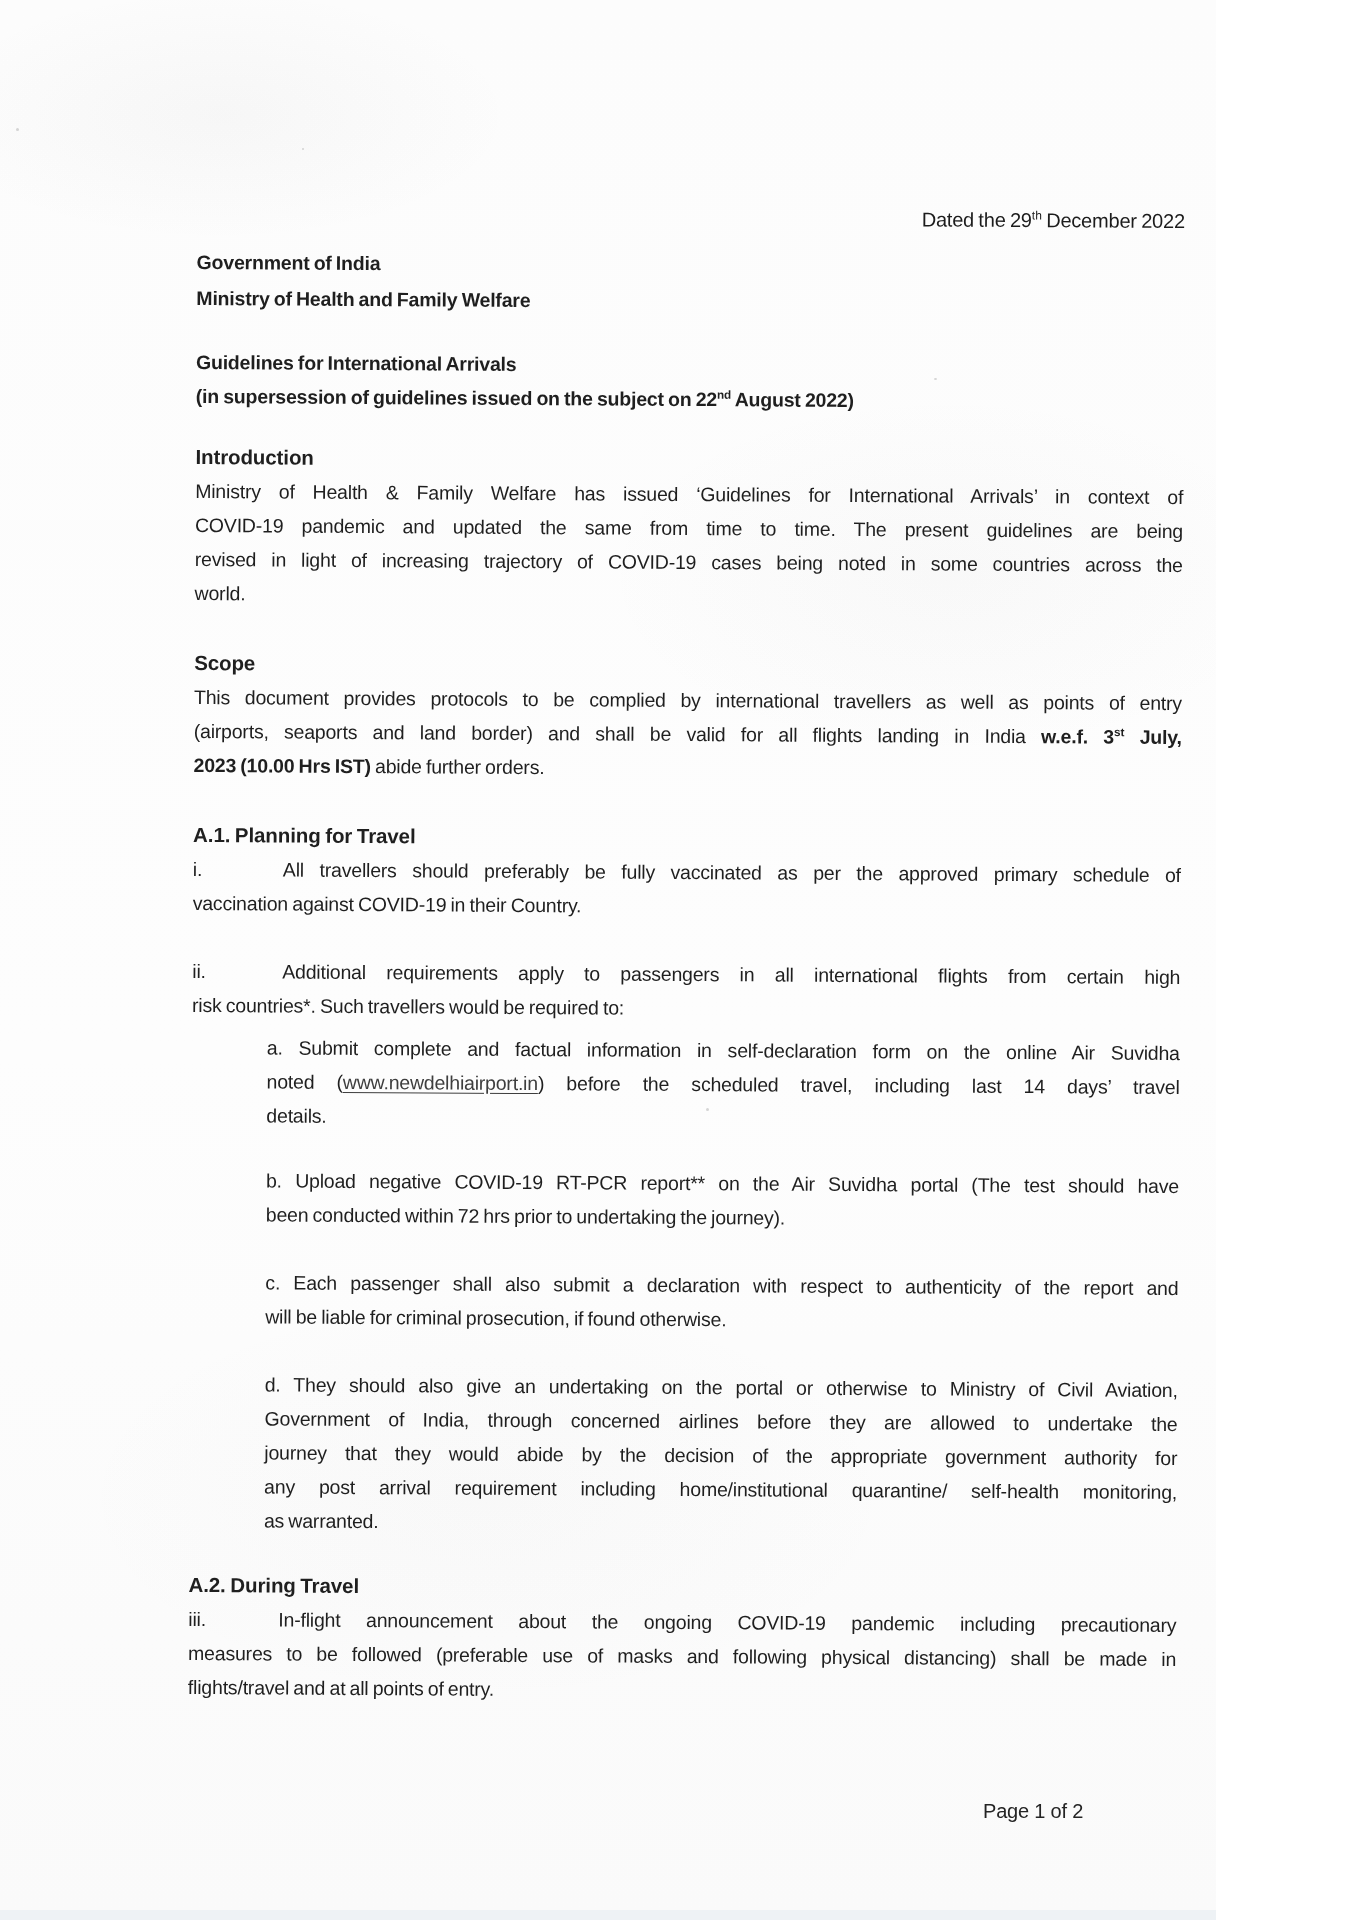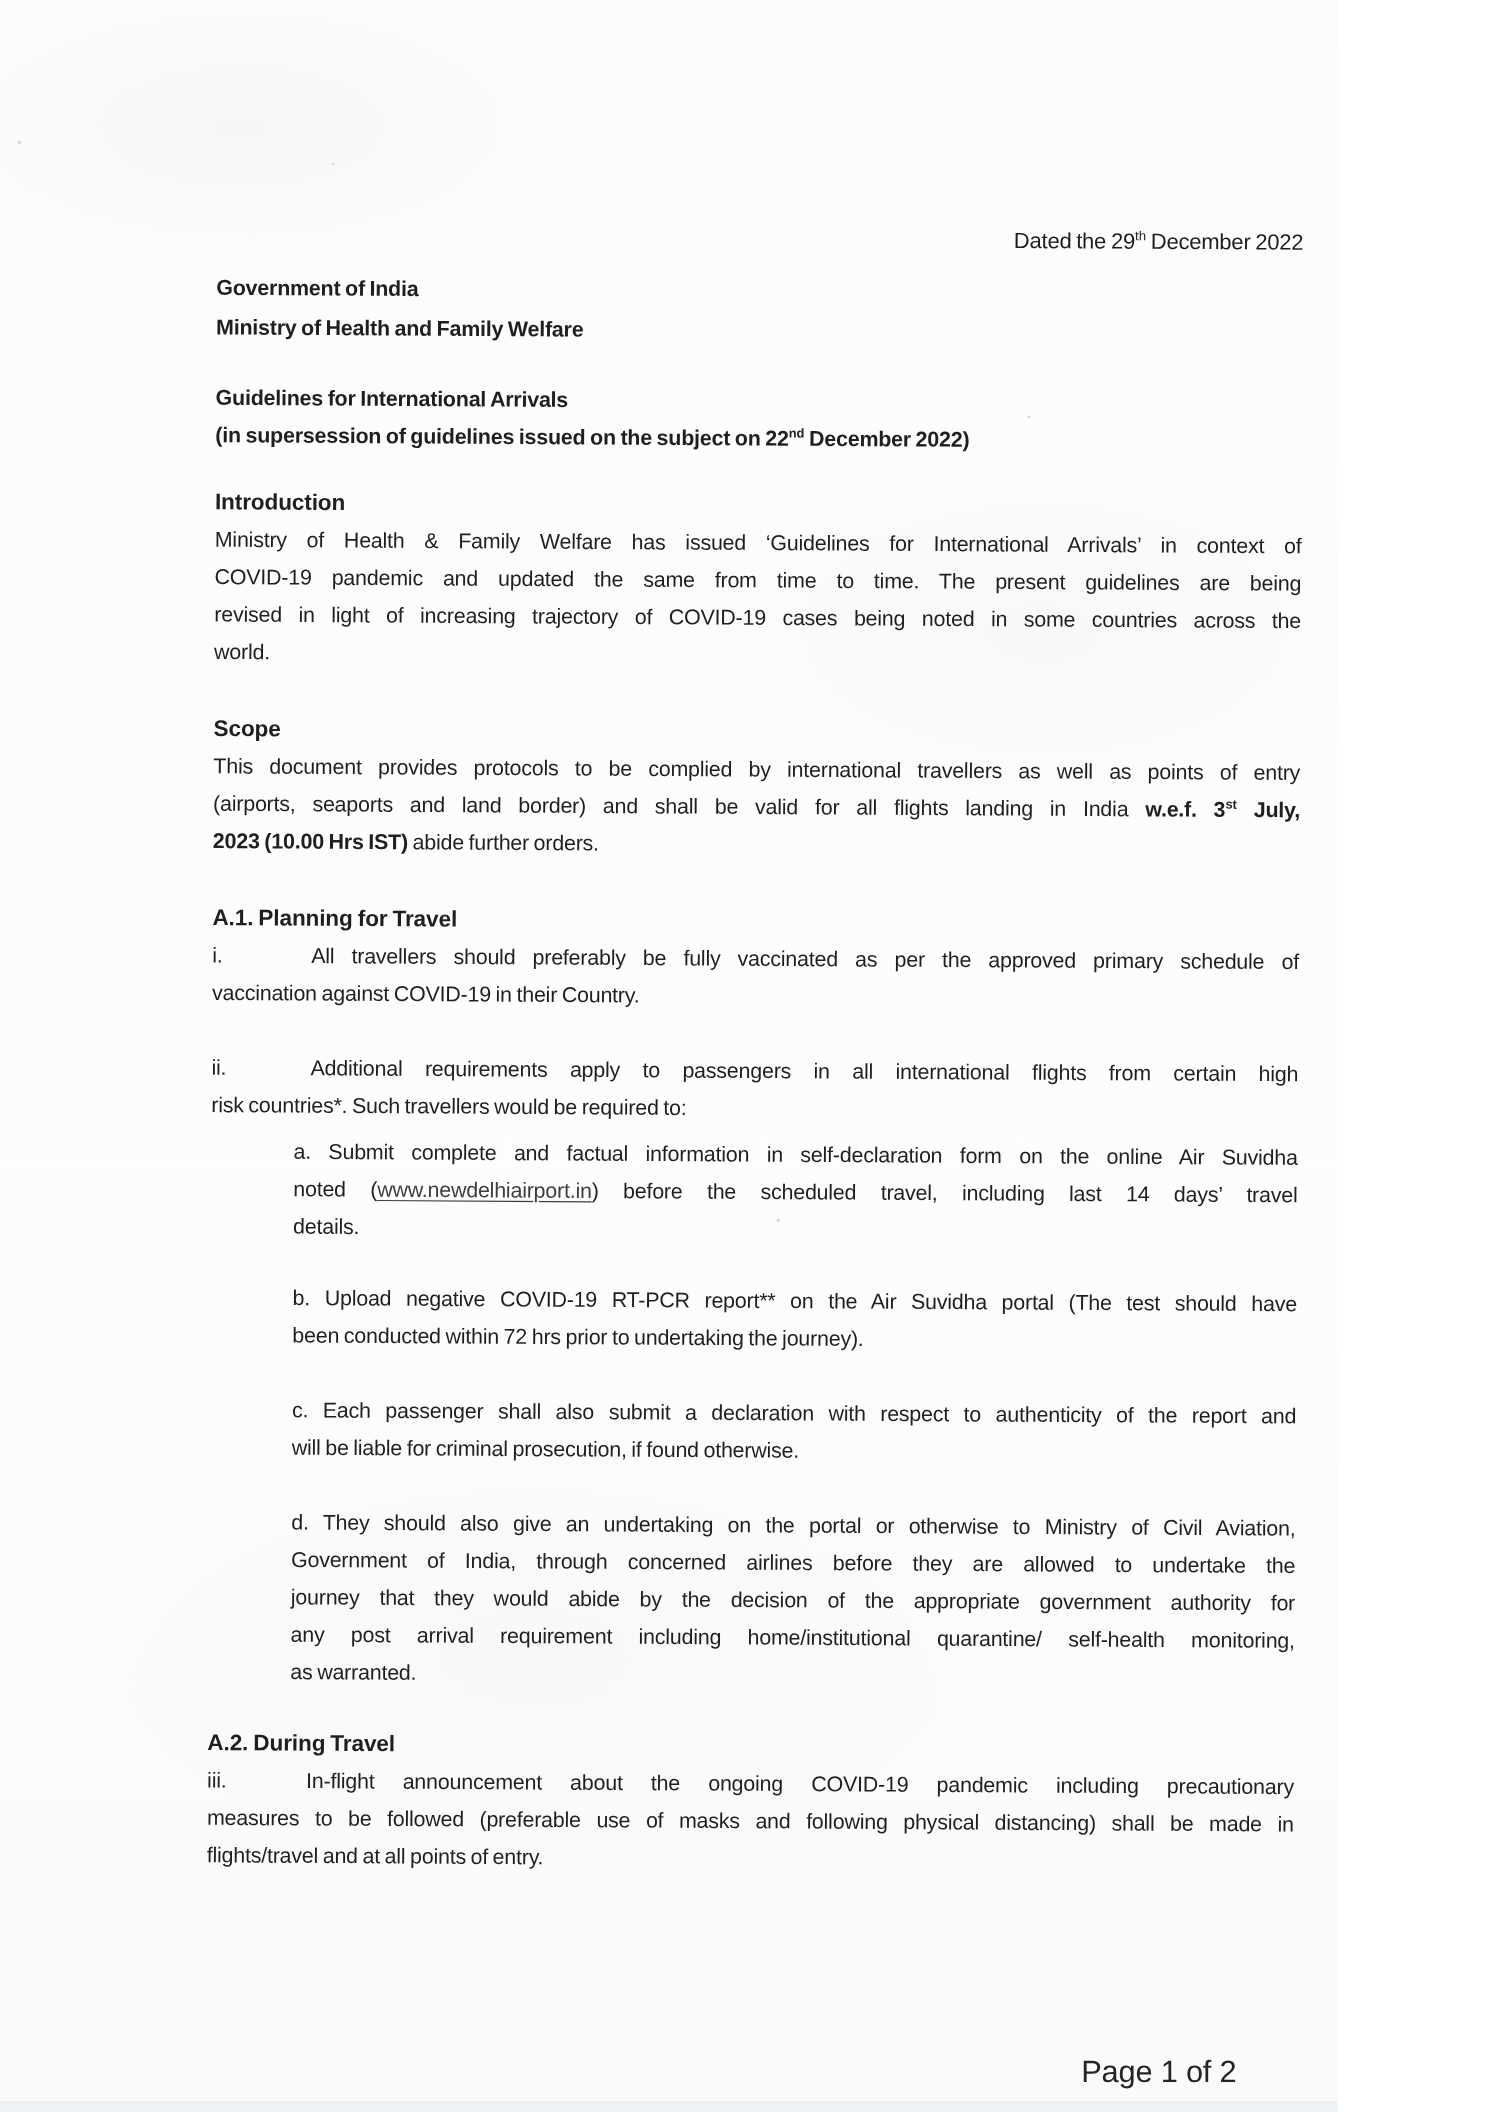--- a/index.html
+++ b/index.html
@@ -35,21 +35,21 @@
   .item-ii { margin-top:34px; }
   .sub { margin-left:75px; }
   .sub-a { margin-top:8px; }
   .sub-b { margin-top:31px; }
   .sub-c { margin-top:34px; }
   .sub-d { margin-top:34px; }
   .h-a2 { margin-top:31px; }
   .num { display:inline-block; width:90px; }
   sup { font-size:0.6em; vertical-align:super; line-height:0; letter-spacing:0; }
   .doc-link { color:#3e3e3e; text-decoration:underline; text-underline-offset:3px; }
-  .footer { position:absolute; left:983px; top:1868px; font-size:28px; color:#242424; letter-spacing:-0.2px; }
+  .footer { position:absolute; left:983px; top:1800px; font-size:20px; color:#242424; letter-spacing:-0.2px; }
   .wm { position:absolute; left:1300px; top:1492px; width:51px; height:416px; background:#c6c6c6; }
   .wm-text {
     position:absolute; left:50%; top:50%;
     transform:translate(-50%,-50%) rotate(-90deg);
     white-space:nowrap; color:#ffffff; font-size:21px; letter-spacing:0.4px;
   }
   .bottom-strip { position:absolute; left:0; bottom:0; width:100%; height:10px; background:#eef2f5; }
   .speck { position:absolute; background:#b5b5b5; border-radius:50%; opacity:0.55; }
   .s1 { left:16px;  top:128px;  width:3px; height:3px; }
   .s2 { left:302px; top:148px;  width:2px; height:2px; }
@@ -63,21 +63,21 @@
 <div class="page">
 
   <div class="content">
 
     <div class="date-line"><span>Dated the 29</span><sup>th</sup><span> December 2022</span></div>
 
     <div class="ln center bold org1">Government of India</div>
     <div class="ln center bold org2">Ministry of Health and Family Welfare</div>
 
     <div class="ln center bold title1">Guidelines for International Arrivals</div>
-    <div class="ln center bold"><span>(in supersession of guidelines issued on the subject on 22</span><sup>nd</sup><span> December 2022)</span></div>
+    <div class="ln center bold"><span>(in supersession of guidelines issued on the subject on 22</span><sup>nd</sup><span> August 2022)</span></div>
 
     <div class="h h-intro">Introduction</div>
     <div class="para">
       <div class="ln j">Ministry of Health &amp; Family Welfare has issued ‘Guidelines for International Arrivals’ in context of</div>
       <div class="ln j">COVID-19 pandemic and updated the same from time to time. The present guidelines are being</div>
       <div class="ln j">revised in light of increasing trajectory of COVID-19 cases being noted in some countries across the</div>
       <div class="ln">world.</div>
     </div>
 
     <div class="h h-scope">Scope</div>

